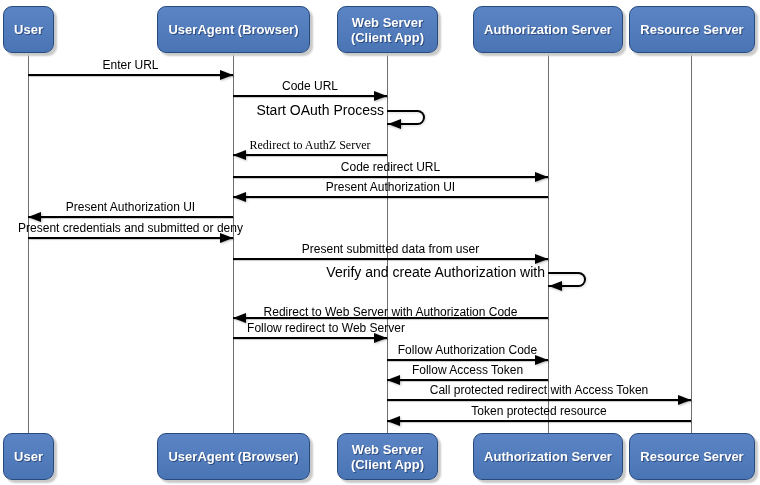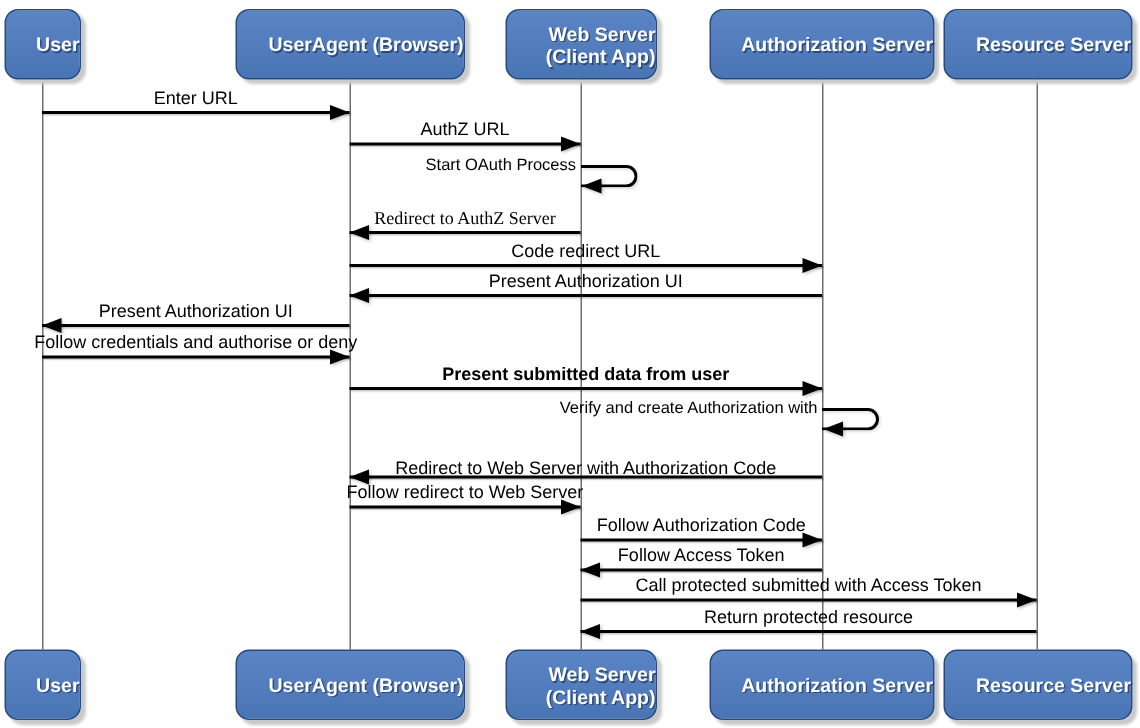--- a/index.html
+++ b/index.html
@@ -7,32 +7,32 @@
     position:relative;width:760px;height:485px;background:#ffffff;
     font-family:"Liberation Sans","DejaVu Sans",sans-serif;overflow:hidden;
   }
   .actor-box{
     position:absolute;height:47px;box-sizing:border-box;
     border:1px solid var(--box-border,#26497e);
     border-radius:9px;
     background:linear-gradient(180deg,var(--box-fill-top,#5b84c4),var(--box-fill,#4a75b4));
     color:var(--box-text,#fff);
     font-size:13px;font-weight:bold;line-height:15px;text-align:center;
-    display:flex;flex-direction:column;align-items:flex-end;justify-content:center;
+    display:flex;flex-direction:column;align-items:center;justify-content:center;
     box-shadow:3px 3px 2px var(--shadow,#c9c9c9);
     text-shadow:1px 1px 0 rgba(15,35,75,0.55);
   }
   .lifeline{position:absolute;width:1px;top:53px;height:380px;background:var(--lifeline,#6e6e6e);}
   .msg-line{position:absolute;height:2px;background:var(--arrow,#000);box-shadow:1px 1px 1px rgba(0,0,0,0.22);}
   .msg-label{
     position:absolute;font-size:12px;line-height:13px;color:#000;white-space:nowrap;
     transform:translateX(-50%);
   }
   .self-label{
-    position:absolute;font-size:11px;line-height:13px;color:#000;white-space:nowrap;
+    position:absolute;font-size:14px;line-height:13px;color:#000;white-space:nowrap;
     transform:translateX(-100%);
   }
   .arrowhead{position:absolute;width:0;height:0;border-top:5px solid transparent;border-bottom:5px solid transparent;
     filter:drop-shadow(1px 1px 1px rgba(0,0,0,0.25));}
   .arrowhead.right{border-left:13px solid var(--arrow,#000);}
   .arrowhead.left{border-right:13px solid var(--arrow,#000);}
   .self-loop{
     position:absolute;box-sizing:border-box;width:38px;height:15px;
     border:2px solid var(--arrow,#000);border-left:none;border-radius:0 8px 8px 0;
     filter:drop-shadow(1px 1px 1px rgba(0,0,0,0.15));
@@ -48,63 +48,63 @@
       <div class="lifeline" style="left: 387px;"></div>
       <div class="lifeline" style="left: 548px;"></div>
       <div class="lifeline" style="left: 691px;"></div>
     </div>
   <div id="messages">
       <div class="msg-line" style="left: 28px; top: 74px; width: 205px;"></div>
       <div class="arrowhead right" style="left: 220px; top: 70px;"></div>
       <div class="msg-label" style="left: 130.5px; top: 59px;">Enter URL</div>
       <div class="msg-line" style="left: 233px; top: 95px; width: 154px;"></div>
       <div class="arrowhead right" style="left: 374px; top: 91px;"></div>
-      <div class="msg-label" style="left: 310px; top: 80px;">AuthZ URL</div>
+      <div class="msg-label" style="left: 310px; top: 80px;">Code URL</div>
       <div class="self-loop" style="left: 387px; top: 110px;"></div>
       <div class="arrowhead left" style="left: 388px; top: 119px;"></div>
       <div class="self-label" style="left: 384px; top: 104px;">Start OAuth Process</div>
       <div class="msg-line" style="left: 233px; top: 154px; width: 154px;"></div>
       <div class="arrowhead left" style="left: 233px; top: 150px;"></div>
       <div class="msg-label" style="left: 310px; top: 139px; font-family: Liberation Serif, serif;">Redirect to AuthZ Server</div>
       <div class="msg-line" style="left: 233px; top: 176px; width: 315px;"></div>
       <div class="arrowhead right" style="left: 535px; top: 172px;"></div>
       <div class="msg-label" style="left: 390.5px; top: 161px;">Code redirect URL</div>
       <div class="msg-line" style="left: 233px; top: 196px; width: 315px;"></div>
       <div class="arrowhead left" style="left: 233px; top: 192px;"></div>
       <div class="msg-label" style="left: 390.5px; top: 181px;">Present Authorization UI</div>
       <div class="msg-line" style="left: 28px; top: 216px; width: 205px;"></div>
       <div class="arrowhead left" style="left: 28px; top: 212px;"></div>
       <div class="msg-label" style="left: 130.5px; top: 201px;">Present Authorization UI</div>
       <div class="msg-line" style="left: 28px; top: 237px; width: 205px;"></div>
       <div class="arrowhead right" style="left: 220px; top: 233px;"></div>
-      <div class="msg-label" style="left: 130.5px; top: 222px;">Follow credentials and authorise or deny</div>
+      <div class="msg-label" style="left: 130.5px; top: 222px;">Present credentials and submitted or deny</div>
       <div class="msg-line" style="left: 233px; top: 258px; width: 315px;"></div>
       <div class="arrowhead right" style="left: 535px; top: 254px;"></div>
-      <div class="msg-label" style="left: 390.5px; top: 243px; font-weight: bold;">Present submitted data from user</div>
+      <div class="msg-label" style="left: 390.5px; top: 243px;">Present submitted data from user</div>
       <div class="self-loop" style="left: 548px; top: 272px;"></div>
       <div class="arrowhead left" style="left: 549px; top: 281px;"></div>
       <div class="self-label" style="left: 545px; top: 266px;">Verify and create Authorization with</div>
       <div class="msg-line" style="left: 233px; top: 317px; width: 315px;"></div>
       <div class="arrowhead left" style="left: 233px; top: 313px;"></div>
       <div class="msg-label" style="left: 390.5px; top: 306px;">Redirect to Web Server with Authorization Code</div>
       <div class="msg-line" style="left: 233px; top: 337px; width: 154px;"></div>
       <div class="arrowhead right" style="left: 374px; top: 333px;"></div>
-      <div class="msg-label" style="left: 310px; top: 322px;">Follow redirect to Web Server</div>
+      <div class="msg-label" style="left: 326px; top: 322px;">Follow redirect to Web Server</div>
       <div class="msg-line" style="left: 387px; top: 359px; width: 161px;"></div>
       <div class="arrowhead right" style="left: 535px; top: 355px;"></div>
       <div class="msg-label" style="left: 467.5px; top: 344px;">Follow Authorization Code</div>
       <div class="msg-line" style="left: 387px; top: 379px; width: 161px;"></div>
       <div class="arrowhead left" style="left: 387px; top: 375px;"></div>
       <div class="msg-label" style="left: 467.5px; top: 364px;">Follow Access Token</div>
       <div class="msg-line" style="left: 387px; top: 399px; width: 304px;"></div>
       <div class="arrowhead right" style="left: 678px; top: 395px;"></div>
-      <div class="msg-label" style="left: 539px; top: 384px;">Call protected submitted with Access Token</div>
+      <div class="msg-label" style="left: 539px; top: 384px;">Call protected redirect with Access Token</div>
       <div class="msg-line" style="left: 387px; top: 420px; width: 304px;"></div>
       <div class="arrowhead left" style="left: 387px; top: 416px;"></div>
-      <div class="msg-label" style="left: 539px; top: 405px;">Return protected resource</div>
+      <div class="msg-label" style="left: 539px; top: 405px;">Token protected resource</div>
     </div>
   <div id="actors-top">
       <div class="actor-box" style="left: 3px; top: 6px; width: 51px;">
         <span>User</span>
       </div>
       <div class="actor-box" style="left: 157px; top: 6px; width: 153px;">
         <span>UserAgent (Browser)</span>
       </div>
       <div class="actor-box" style="left: 337px; top: 6px; width: 101px;">
         <span>Web Server</span>

